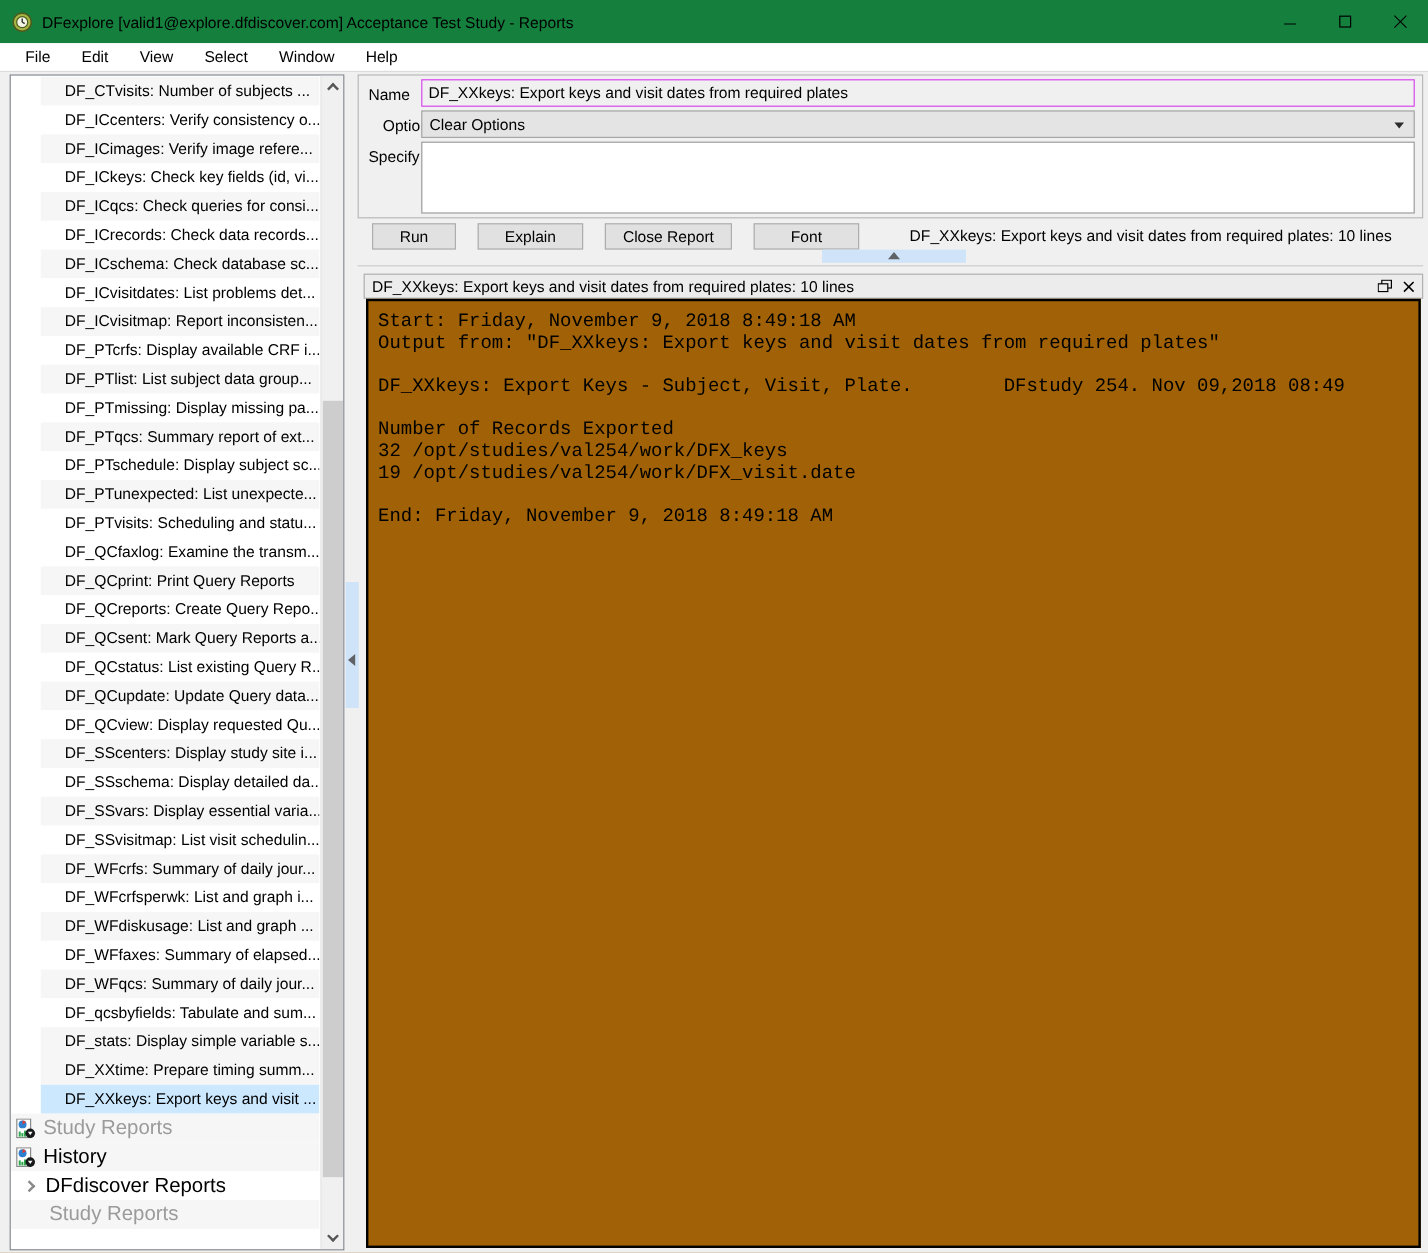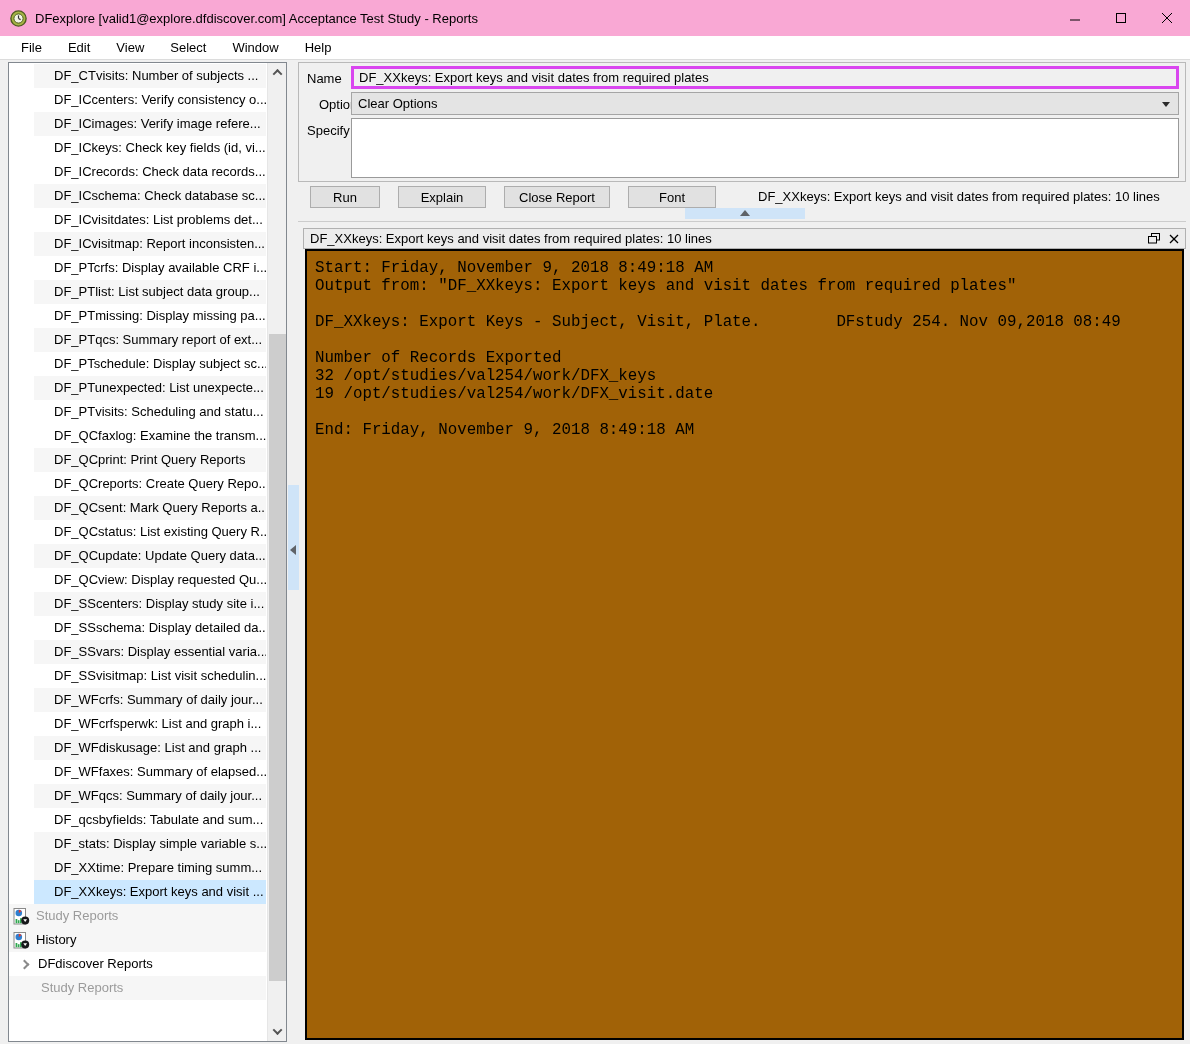--- a/index.html
+++ b/index.html
@@ -8,58 +8,58 @@
     --list_alt_row:#f6f6f6; --disabled_text:#9b9b9b; --report_border:#000000;
   }
   *{box-sizing:border-box;}
   html,body{margin:0;padding:0;}
   body{
     width:1190px;height:1044px;position:relative;overflow:hidden;
     background:var(--panel_bg);
     font-family:"Liberation Sans", sans-serif; color:#000;
   }
   
-  .titlebar{position:absolute;left:0;top:0;width:1190px;height:36px;background:#f9a8d4;display:flex;align-items:center;}
+  .titlebar{position:absolute;left:0;top:0;width:1190px;height:36px;background:#15803d;display:flex;align-items:center;}
   .app-icon{width:17px;height:17px;margin-left:10px;flex:0 0 auto;}
   .title-text{font-size:13px;margin-left:8px;white-space:nowrap;}
   .win-controls{position:absolute;right:0;top:0;height:36px;display:flex;}
   .win-btn{width:46px;height:36px;display:flex;align-items:center;justify-content:center;cursor:default;}
   
   .menubar{position:absolute;left:0;top:36px;width:1190px;height:24px;background:#fff;border-bottom:1px solid #dcdcdc;display:flex;align-items:center;padding-left:8px;}
   .menu-item{font-size:13px;padding:3px 13px;white-space:nowrap;}
   
   .sidebar{position:absolute;left:8px;top:62px;width:279px;height:980px;background:#fff;border:1px solid var(--border_dark);overflow:hidden;}
   .list-rows{position:absolute;left:0;top:1px;right:20px;}
   .report-row{height:24px;line-height:24px;font-size:13px;white-space:nowrap;overflow:hidden;margin-left:25px;padding-left:20px;background:#fff;}
   .report-row.alt{background:var(--list_alt_row);}
   .report-row.selected{background:var(--selection);}
   .special-row{height:24px;line-height:24px;font-size:13px;white-space:nowrap;overflow:hidden;display:flex;align-items:center;background:#fff;}
   .special-row.alt{background:var(--list_alt_row);}
   .special-row.disabled .sp-label{color:var(--disabled_text);}
   .sp-icon{width:17px;height:17px;margin:0 6px 0 4px;flex:0 0 auto;}
   .sp-chevron{width:7px;height:7px;border-top:2px solid #8a8a8a;border-right:2px solid #8a8a8a;transform:rotate(45deg);margin:0 10px 0 12px;flex:0 0 auto;}
-  .sp-label{font-size:13px;}
+  .sp-label{font-size:17px;}
   
   .v-scrollbar{position:absolute;top:0;right:0;width:19px;height:978px;background:#f0f0f0;border-left:1px solid #e6e6e6;}
   .sb-arrow{position:absolute;left:0;width:19px;height:19px;display:flex;align-items:center;justify-content:center;}
   .sb-up{top:0;} .sb-down{bottom:0;}
   .chev-up{width:7px;height:7px;border-left:2px solid #555;border-top:2px solid #555;transform:rotate(45deg) translate(1px,1px);}
   .chev-down{width:7px;height:7px;border-left:2px solid #555;border-top:2px solid #555;transform:rotate(225deg) translate(1px,1px);}
   .sb-thumb{position:absolute;left:1px;width:17px;top:271px;height:647px;background:#cdcdcd;}
   
   .vsplit-handle{position:absolute;left:288px;top:485px;width:11px;height:105px;background:var(--splitter_handle);}
   .arrow-left{position:absolute;left:2px;top:60px;width:0;height:0;border-top:5px solid transparent;border-bottom:5px solid transparent;border-right:6px solid #5f6368;}
   .hsplit-handle{position:absolute;left:685px;top:208px;width:120px;height:11px;background:var(--splitter_handle);}
   .arrow-up{position:absolute;left:55px;top:2px;width:0;height:0;border-left:5px solid transparent;border-right:5px solid transparent;border-bottom:6px solid #5f6368;}
   .hsplit-line{position:absolute;left:298px;top:221px;width:888px;height:1px;background:#cccccc;}
   
   .form-frame{position:absolute;left:298px;top:62px;width:888px;height:120px;border:1px solid #b9b9b9;}
   .form-label{position:absolute;left:8px;font-size:13px;}
   .name-label{top:8px;} .options-label{top:34px;margin-left:12px;} .specify-label{top:60px;}
-  .name-field{position:absolute;left:52px;top:3px;width:828px;height:23px;background:#f0f0f0;border:3px solid #d946ef;font-family:"Liberation Sans",sans-serif;font-size:13px;padding:0 5px;color:#000;}
+  .name-field{position:absolute;left:52px;top:3px;width:828px;height:23px;background:#f0f0f0;border:1px solid #d946ef;font-family:"Liberation Sans",sans-serif;font-size:13px;padding:0 5px;color:#000;}
   .combo{position:absolute;left:52px;top:29px;width:828px;height:23px;background:#e4e4e4;border:1px solid #a5a5a5;font-size:13px;line-height:21px;padding:0 6px;}
   .combo-arrow{position:absolute;right:8px;top:9px;width:0;height:0;border-left:4px solid transparent;border-right:4px solid transparent;border-top:5px solid #2b2b2b;}
   .specify-area{position:absolute;left:52px;top:55px;width:828px;height:60px;background:#fff;border:1px solid #9a9a9a;resize:none;font-family:"Liberation Sans",sans-serif;font-size:13px;padding:2px 4px;}
   
   .btn{position:absolute;top:186px;height:22px;background:var(--button_bg);border:1px solid var(--button_border);font-size:13px;font-family:"Liberation Sans",sans-serif;text-align:center;padding:0;}
   .btn-run{left:310px;width:70px;} .btn-explain{left:398px;width:88px;}
   .btn-close-report{left:504px;width:106px;text-align:center;} .btn-font{left:628px;width:88px;}
   .status-line{position:absolute;left:758px;top:186px;height:22px;line-height:22px;font-size:13px;white-space:nowrap;}
   
   .report-titlebar{position:absolute;left:303px;top:228px;width:883px;height:21px;background:#ececec;border:1px solid #b1b1b1;display:flex;align-items:center;}
@@ -115,20 +115,23 @@
   </div>
       <div class="report-row">
     <span>DF_ICcenters: Verify consistency o...</span>
   </div>
       <div class="report-row alt">
     <span>DF_ICimages: Verify image refere...</span>
   </div>
       <div class="report-row">
     <span>DF_ICkeys: Check key fields (id, vi...</span>
   </div>
+      <div class="report-row alt">
+    <span>DF_ICqcs: Check queries for consi...</span>
+  </div>
       <div class="report-row">
     <span>DF_ICrecords: Check data records...</span>
   </div>
       <div class="report-row alt">
     <span>DF_ICschema: Check database sc...</span>
   </div>
       <div class="report-row">
     <span>DF_ICvisitdates: List problems det...</span>
   </div>
       <div class="report-row alt">

